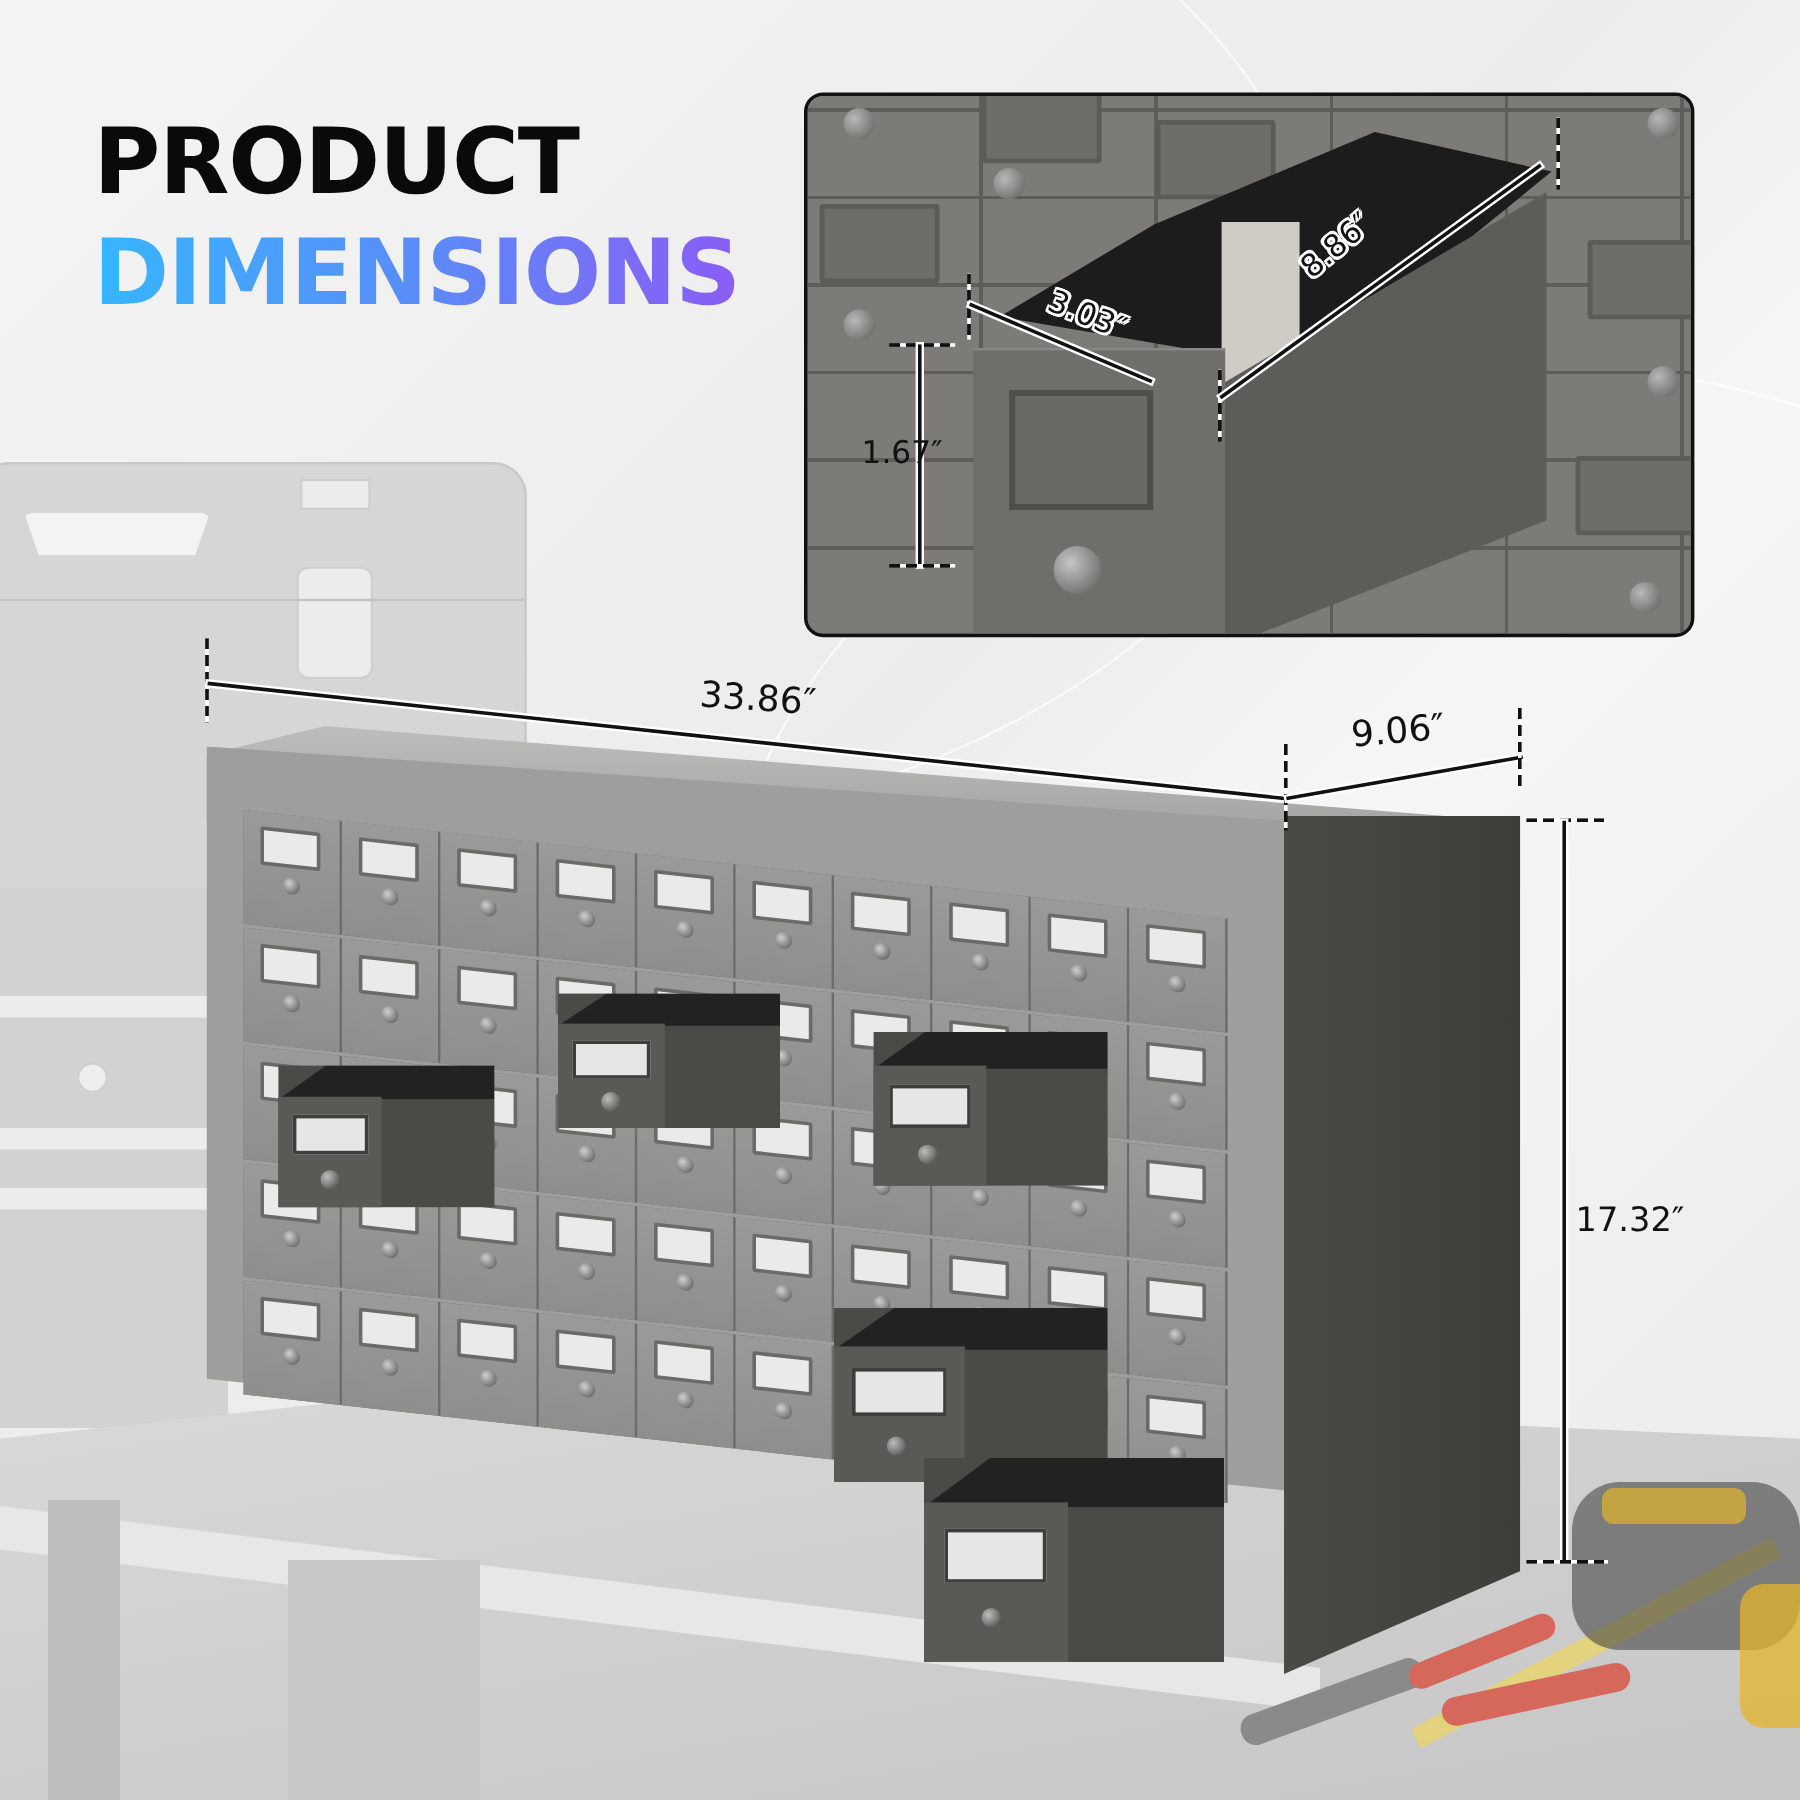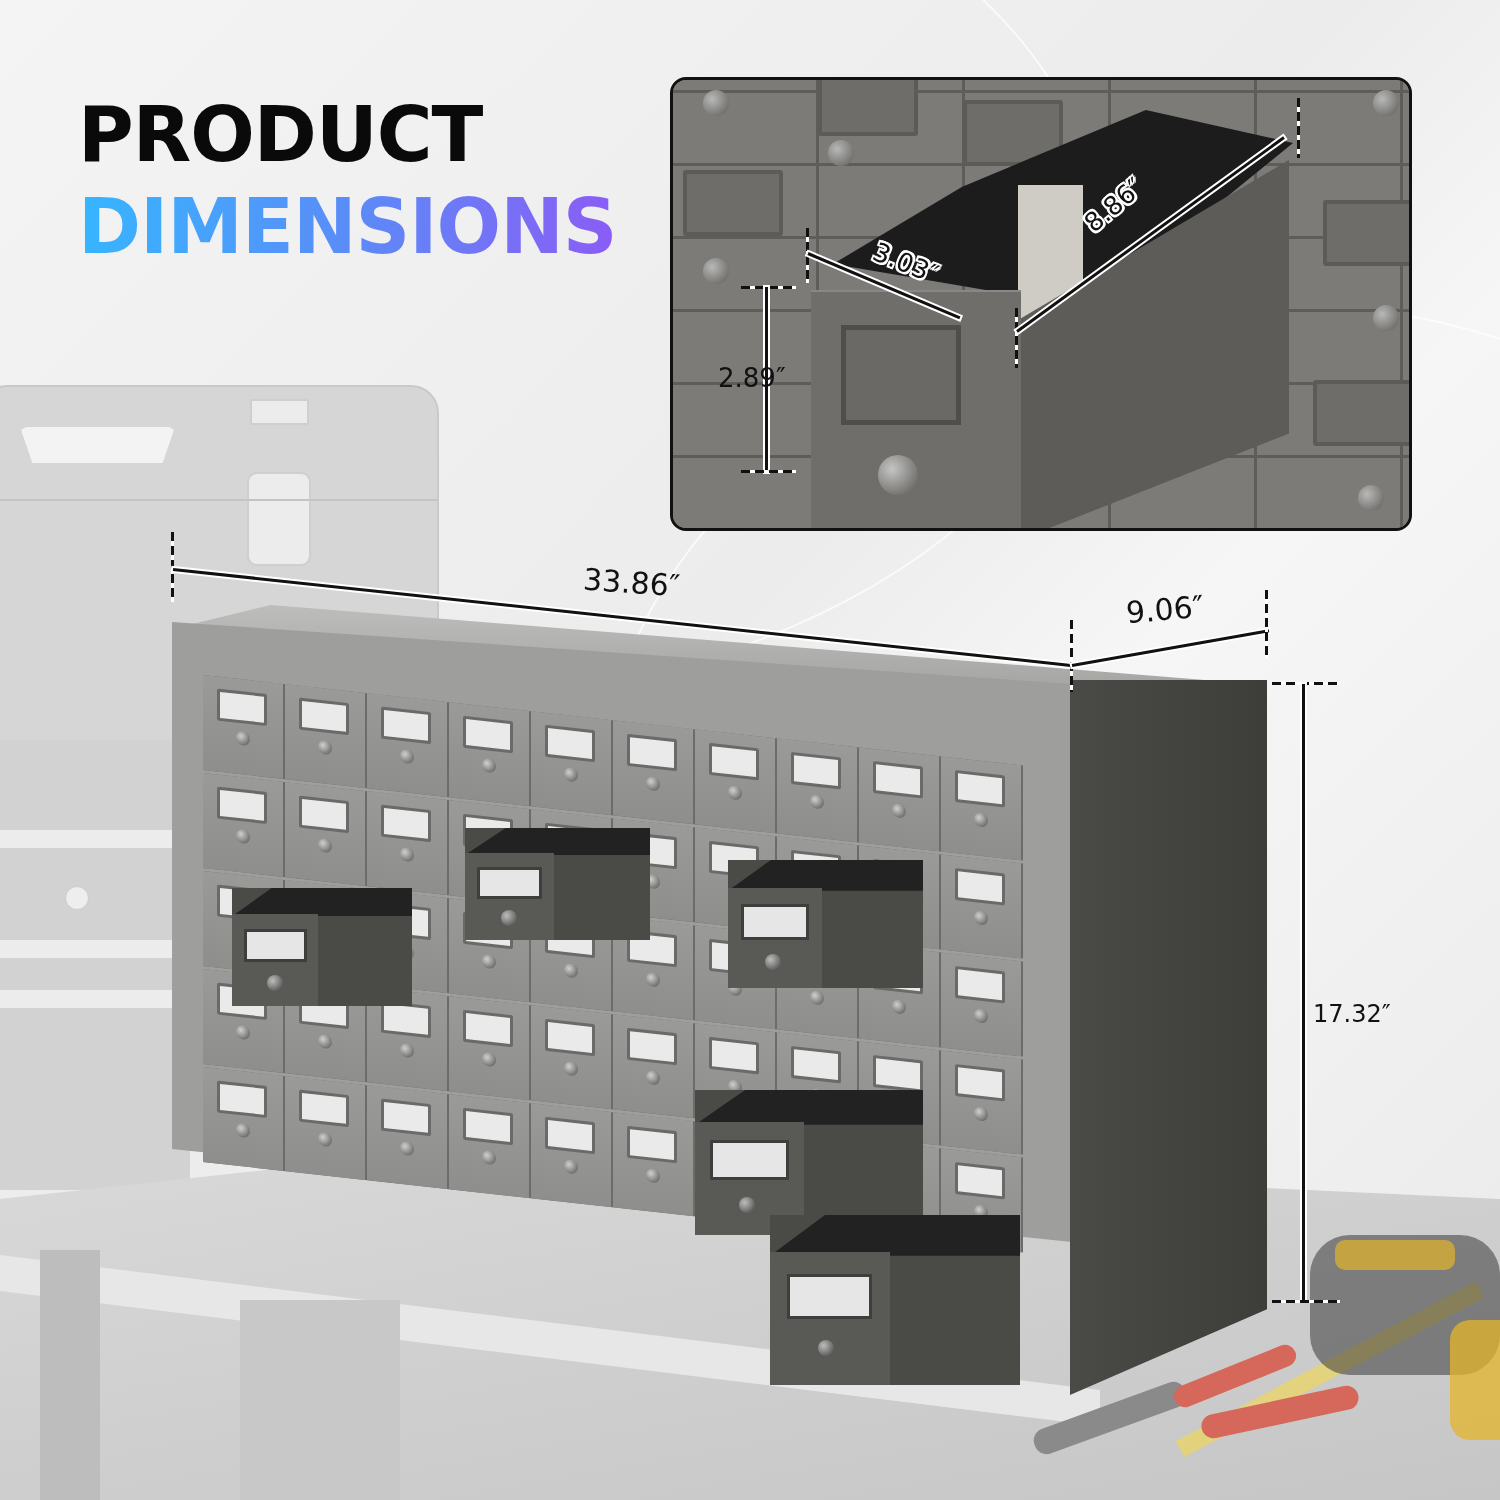--- a/index.html
+++ b/index.html
@@ -140,21 +140,21 @@
   <div class="dim-line" style="left:135px;top:172px;width:165px;transform:rotate(23deg)"></div>
   <div class="dim-tick" style="left:342px;top:228px;height:60px"></div>
   <div class="dim-line" style="left:344px;top:250px;width:330px;transform:rotate(-36deg)"></div>
   <div class="dim-tick" style="left:624px;top:18px;height:60px"></div>
   <div class="dim-htick" style="left:68px;top:206px;width:55px"></div>
   <div class="dim-vline" style="left:92px;top:207px;height:185px"></div>
   <div class="dim-htick" style="left:68px;top:390px;width:55px"></div>
 </div>
 <div class="dim-label white-outline" style="left:872px;top:248px;transform:rotate(22deg);font-size:26px;">3.03″</div>
 <div class="dim-label white-outline" style="left:1080px;top:190px;transform:rotate(-40deg);font-size:26px;">8.86″</div>
-<div class="dim-label" style="left:718px;top:363px;font-size:26px;">2.89″</div>
+<div class="dim-label" style="left:718px;top:363px;font-size:26px;">1.67″</div>
 
 <div class="cab-top"></div>
 <div class="cab-front"></div>
 <div class="cab-side"></div>
 <div class="cab-grid">
   <div class="cab-row">
     <div class="cab-cell">
         <div class="label"></div>
         <div class="knob"></div>
       </div>
@@ -405,13 +405,13 @@
 <div class="dim-line" style="left:173px;top:568px;width:903px;transform:rotate(6.1deg)"></div>
 <div class="dim-tick" style="left:1070px;top:620px;height:72px"></div>
 <div class="dim-line" style="left:1072px;top:664px;width:200px;transform:rotate(-10deg)"></div>
 <div class="dim-tick" style="left:1265px;top:590px;height:68px"></div>
 <div class="dim-htick" style="left:1272px;top:682px;width:68px"></div>
 <div class="dim-vline" style="left:1302px;top:684px;height:616px"></div>
 <div class="dim-htick" style="left:1272px;top:1300px;width:68px"></div>
 
 <div class="dim-label" style="left:583px;top:565px;transform:rotate(4deg);font-size:30px;">33.86″</div>
 <div class="dim-label" style="left:1126px;top:592px;transform:rotate(-5deg);font-size:30px;">9.06″</div>
-<div class="dim-label" style="left:1313px;top:1000px;font-size:24px;">17.32″</div>
+<div class="dim-label" style="left:1313px;top:1000px;font-size:28px;">17.32″</div>
 
 </body></html>

